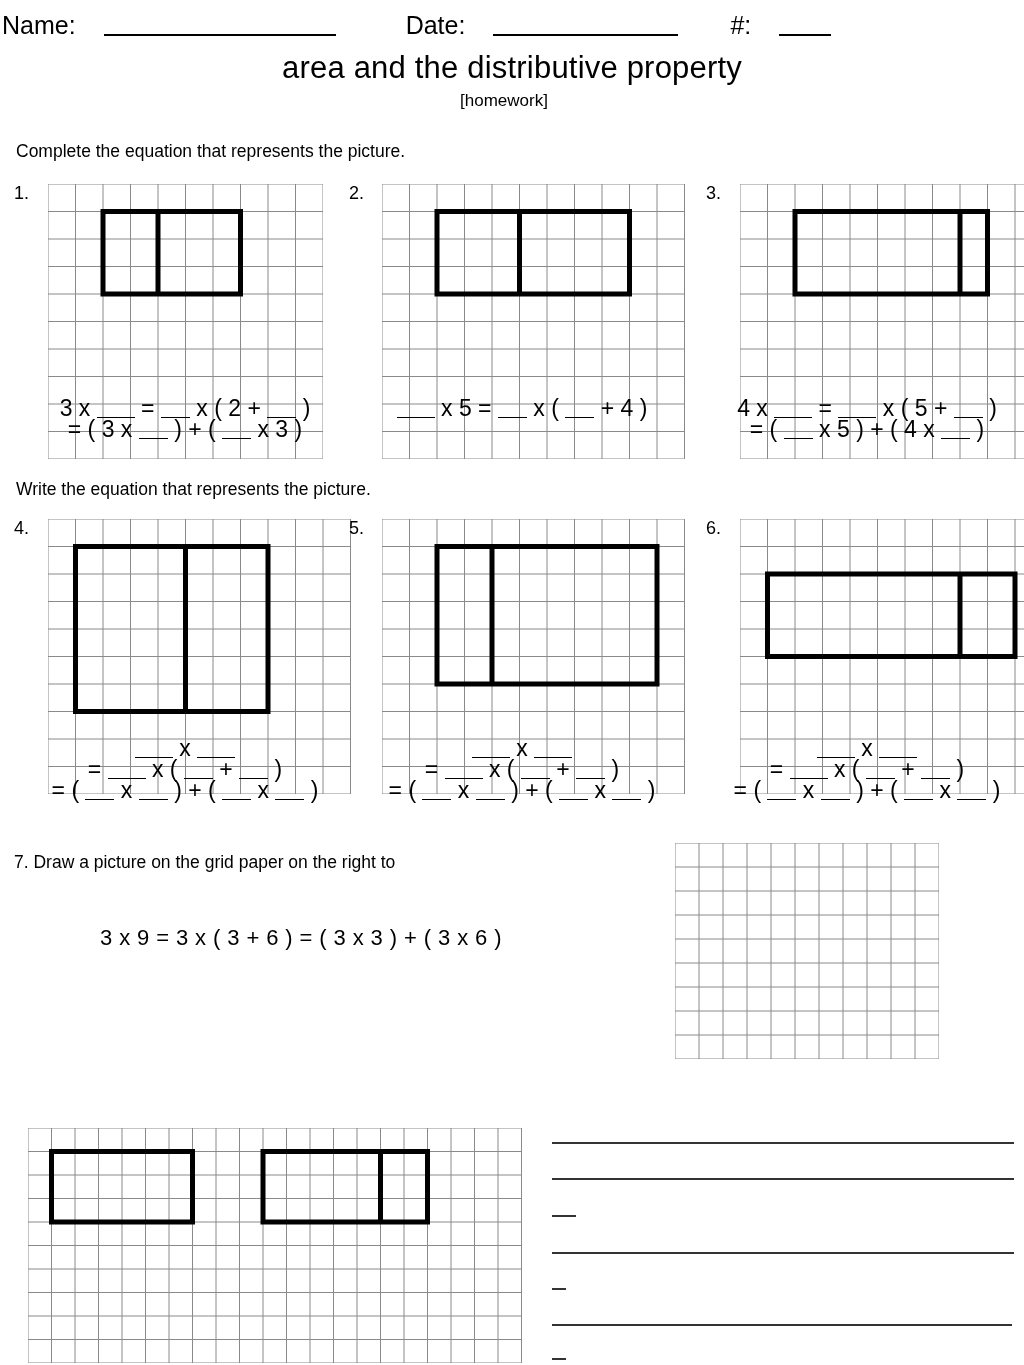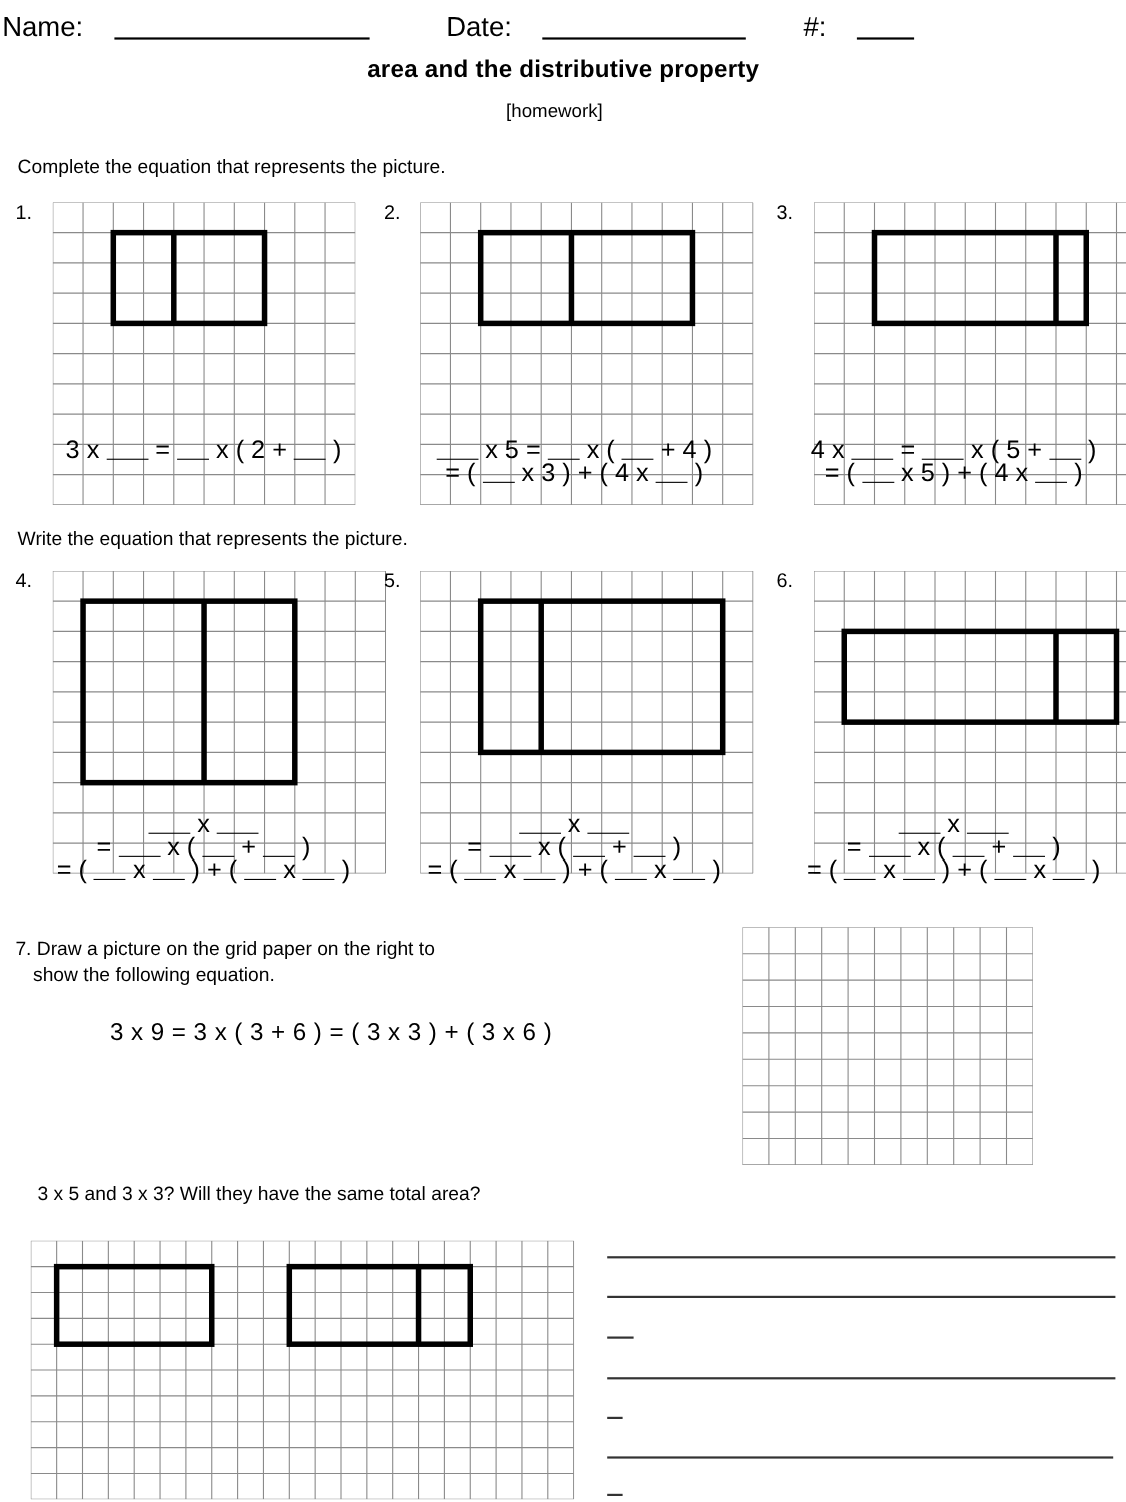--- a/index.html
+++ b/index.html
@@ -38,23 +38,22 @@
   .rule-date { width: 185px; margin-left: 6px; }
   .rule-num  { width: 52px;  margin-left: 6px; }
   .sp-date { width: 26px; display: inline-block; }
   .sp-num  { width: 8px;  display: inline-block; }
 
   .worksheet-title {
     position: absolute;
     left: 0; top: 50px;
     width: 1024px;
     text-align: center;
-    font-size: 22px;
+    font-size: 31px;
     letter-spacing: .2px;
-    font-weight: bold;
   }
   .worksheet-sub {
     position: absolute;
     left: 0; top: 91px;
     width: 1008px;
     text-align: center;
     font-size: 17px;
   }
 
   
@@ -186,20 +185,21 @@
         <line x1="0" y1="192.5" x2="275" y2="192.5" stroke="#8a8a8a" stroke-width="1"></line>
         <line x1="0" y1="220" x2="275" y2="220" stroke="#8a8a8a" stroke-width="1"></line>
         <line x1="0" y1="247.5" x2="275" y2="247.5" stroke="#8a8a8a" stroke-width="1"></line>
         <line x1="0" y1="275" x2="275" y2="275" stroke="#8a8a8a" stroke-width="1"></line>
         <rect x="55" y="27.5" width="137.5" height="82.5" fill="none" stroke="#000000" stroke-width="5"></rect>
         <line x1="110" y1="27.5" x2="110" y2="110" stroke="#000000" stroke-width="5"></line>
       </svg>
     </div>
     <div class="eqblock" style="left: 35px; top: 398px; width: 300px;">
       <span class="eqline"><span>3 x </span><span class="blank b-lg"></span><span> = </span><span class="blank b-md"></span><span> x ( 2 + </span><span class="blank b-md"></span><span> )</span></span>
+      <span class="eqline"><span>= ( 3 x </span><span class="blank b-md"></span><span> ) + ( </span><span class="blank b-md"></span><span> x 3 )</span></span>
     </div>
     <div class="prob-num" style="left: 349px; top: 183px;">2.</div>
     <div class="grid" style="left: 382px; top: 184px;">
       <svg width="302.5" height="275">
         <line x1="0" y1="0" x2="0" y2="275" stroke="#8a8a8a" stroke-width="1"></line>
         <line x1="27.5" y1="0" x2="27.5" y2="275" stroke="#8a8a8a" stroke-width="1"></line>
         <line x1="55" y1="0" x2="55" y2="275" stroke="#8a8a8a" stroke-width="1"></line>
         <line x1="82.5" y1="0" x2="82.5" y2="275" stroke="#8a8a8a" stroke-width="1"></line>
         <line x1="110" y1="0" x2="110" y2="275" stroke="#8a8a8a" stroke-width="1"></line>
         <line x1="137.5" y1="0" x2="137.5" y2="275" stroke="#8a8a8a" stroke-width="1"></line>
@@ -219,21 +219,20 @@
         <line x1="0" y1="192.5" x2="302.5" y2="192.5" stroke="#8a8a8a" stroke-width="1"></line>
         <line x1="0" y1="220" x2="302.5" y2="220" stroke="#8a8a8a" stroke-width="1"></line>
         <line x1="0" y1="247.5" x2="302.5" y2="247.5" stroke="#8a8a8a" stroke-width="1"></line>
         <line x1="0" y1="275" x2="302.5" y2="275" stroke="#8a8a8a" stroke-width="1"></line>
         <rect x="55" y="27.5" width="192.5" height="82.5" fill="none" stroke="#000000" stroke-width="5"></rect>
         <line x1="137.5" y1="27.5" x2="137.5" y2="110" stroke="#000000" stroke-width="5"></line>
       </svg>
     </div>
     <div class="eqblock" style="left: 372px; top: 398px; width: 300px;">
       <span class="eqline"><span class="blank b-lg"></span><span> x 5 = </span><span class="blank b-md"></span><span> x ( </span><span class="blank b-md"></span><span> + 4 )</span></span>
-      <span class="eqline"><span>= ( </span><span class="blank b-md"></span><span> x 3 ) + ( 4 x </span><span class="blank b-md"></span><span> )</span></span>
     </div>
     <div class="prob-num" style="left: 706px; top: 183px;">3.</div>
     <div class="grid" style="left: 740px; top: 184px;">
       <svg width="302.5" height="275">
         <line x1="0" y1="0" x2="0" y2="275" stroke="#8a8a8a" stroke-width="1"></line>
         <line x1="27.5" y1="0" x2="27.5" y2="275" stroke="#8a8a8a" stroke-width="1"></line>
         <line x1="55" y1="0" x2="55" y2="275" stroke="#8a8a8a" stroke-width="1"></line>
         <line x1="82.5" y1="0" x2="82.5" y2="275" stroke="#8a8a8a" stroke-width="1"></line>
         <line x1="110" y1="0" x2="110" y2="275" stroke="#8a8a8a" stroke-width="1"></line>
         <line x1="137.5" y1="0" x2="137.5" y2="275" stroke="#8a8a8a" stroke-width="1"></line>
@@ -364,21 +363,20 @@
     </div>
     <div class="eqblock" style="left: 722px; top: 738px; width: 290px;">
       <span class="eqline"><span class="blank b-lg"></span><span> x </span><span class="blank b-lg"></span><span></span></span>
       <span class="eqline"><span>= </span><span class="blank b-lg"></span><span> x ( </span><span class="blank b-md"></span><span> + </span><span class="blank b-md"></span><span> )</span></span>
       <span class="eqline"><span>= ( </span><span class="blank b-md"></span><span> x </span><span class="blank b-md"></span><span> ) + ( </span><span class="blank b-md"></span><span> x </span><span class="blank b-md"></span><span> )</span></span>
     </div>
   </div>
 
 <div class="p7-text">
   <div>7. Draw a picture on the grid paper on the right to</div>
-  <div style="padding-left:16px">show the following equation.</div>
 </div>
 <div class="p7-eq">3 x 9 = 3 x ( 3 + 6 ) = ( 3 x 3 ) + ( 3 x 6 )</div>
 <div id="p7-grid-holder" class="grid" style="left: 675px; top: 843px;">
     <svg width="264" height="216">
       <line x1="0" y1="0" x2="0" y2="216" stroke="#8a8a8a" stroke-width="1"></line>
       <line x1="24" y1="0" x2="24" y2="216" stroke="#8a8a8a" stroke-width="1"></line>
       <line x1="48" y1="0" x2="48" y2="216" stroke="#8a8a8a" stroke-width="1"></line>
       <line x1="72" y1="0" x2="72" y2="216" stroke="#8a8a8a" stroke-width="1"></line>
       <line x1="96" y1="0" x2="96" y2="216" stroke="#8a8a8a" stroke-width="1"></line>
       <line x1="120" y1="0" x2="120" y2="216" stroke="#8a8a8a" stroke-width="1"></line>
@@ -395,21 +393,20 @@
       <line x1="0" y1="96" x2="264" y2="96" stroke="#8a8a8a" stroke-width="1"></line>
       <line x1="0" y1="120" x2="264" y2="120" stroke="#8a8a8a" stroke-width="1"></line>
       <line x1="0" y1="144" x2="264" y2="144" stroke="#8a8a8a" stroke-width="1"></line>
       <line x1="0" y1="168" x2="264" y2="168" stroke="#8a8a8a" stroke-width="1"></line>
       <line x1="0" y1="192" x2="264" y2="192" stroke="#8a8a8a" stroke-width="1"></line>
       <line x1="0" y1="216" x2="264" y2="216" stroke="#8a8a8a" stroke-width="1"></line>
     </svg>
   </div>
 
 <div class="p8-text">
-  <div style="padding-left:20px">3 x 5 and 3 x 3? Will they have the same total area?</div>
 </div>
 <div id="p8-grid-holder" class="grid" style="left: 28px; top: 1128px;">
     <svg width="493.5" height="235">
       <line x1="0" y1="0" x2="0" y2="235" stroke="#8a8a8a" stroke-width="1"></line>
       <line x1="23.5" y1="0" x2="23.5" y2="235" stroke="#8a8a8a" stroke-width="1"></line>
       <line x1="47" y1="0" x2="47" y2="235" stroke="#8a8a8a" stroke-width="1"></line>
       <line x1="70.5" y1="0" x2="70.5" y2="235" stroke="#8a8a8a" stroke-width="1"></line>
       <line x1="94" y1="0" x2="94" y2="235" stroke="#8a8a8a" stroke-width="1"></line>
       <line x1="117.5" y1="0" x2="117.5" y2="235" stroke="#8a8a8a" stroke-width="1"></line>
       <line x1="141" y1="0" x2="141" y2="235" stroke="#8a8a8a" stroke-width="1"></line>

